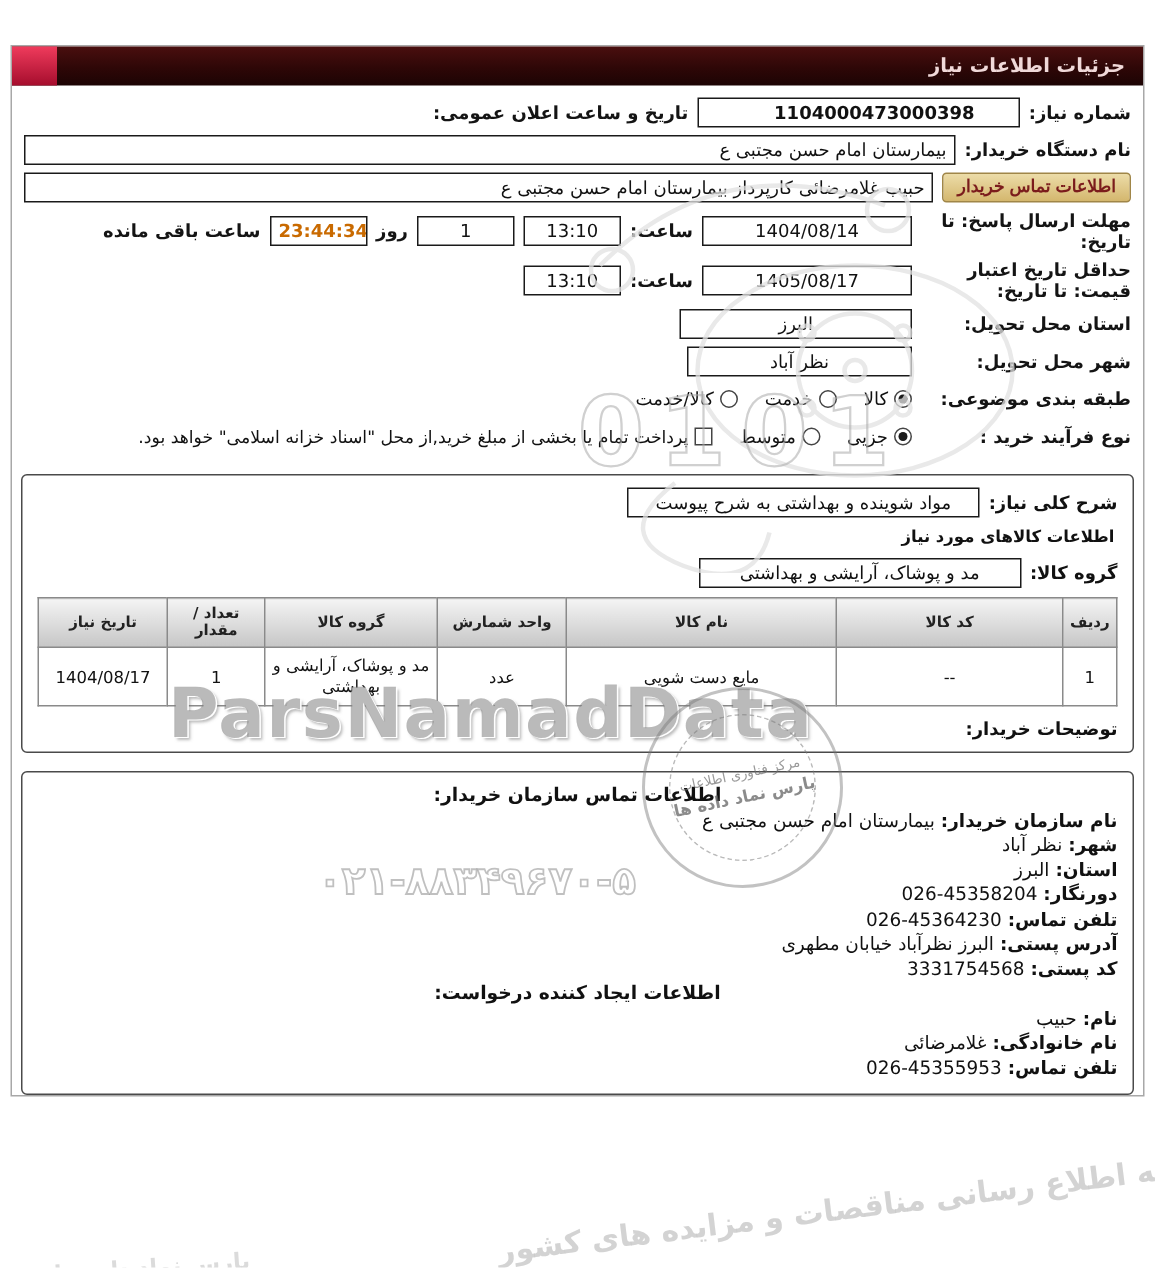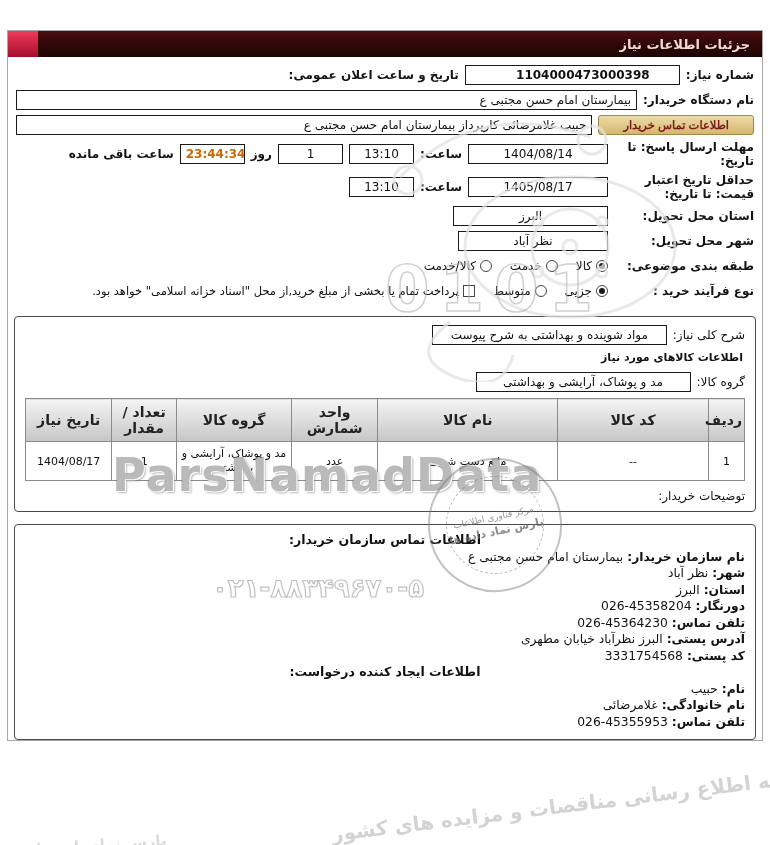--- a/index.html
+++ b/index.html
@@ -25,36 +25,36 @@
   .frow { display:flex; align-items:center; gap:6px; margin-bottom:5px; min-height:20px; }
   .lbl { font-weight:bold; color:#141414; white-space:nowrap; }
   .lbl-w { font-weight:bold; color:#141414; width:140px; line-height:14px; }
   .ibox { height:20px; line-height:18px; border:1px solid #1a1a1a; background:#fff; padding:0 5px; font-size:12px; overflow:hidden; white-space:nowrap; }
   .grow { flex:1 1 auto; }
   .w215 { width:215px; } .w150 { width:150px; } .w140 { width:140px; }
   .w65 { width:65px; } .w155 { width:155px; } .w235 { width:235px; } .w425 { width:425px; }
   .center { text-align:center; }
   .bold { font-weight:bold;padding-left:26px; }
   .timer { color:#c96a00; font-weight:bold; }
-  .contact-btn { height:20px; line-height:18px; padding:0 24px; background:linear-gradient(180deg,#ecdca8,#d4b76e); border:1px solid #a08648; border-radius:3px; color:#7b1c1c; font-weight:bold; font-size:11.5px; cursor:pointer; white-space:nowrap; }
+  .contact-btn { height:20px; line-height:18px; padding:0 9px; background:linear-gradient(180deg,#ecdca8,#d4b76e); border:1px solid #a08648; border-radius:3px; color:#7b1c1c; font-weight:bold; font-size:11.5px; cursor:pointer; white-space:nowrap; }
   .opt { display:flex; align-items:center; gap:4px; margin-left:12px; }
   .radio { width:12px; height:12px; border:1px solid #444; border-radius:50%; background:#fff; position:relative; flex:0 0 auto; }
   .radio.checked::after { content:""; position:absolute; inset:2px; border-radius:50%; background:#1a1a1a; }
   .checkbox { width:12px; height:12px; border:1px solid #444; background:#fff; flex:0 0 auto; }
   .optlabel { font-size:12px; }
   .longopt { font-size:11.5px; }
 
   
   .panel { margin:6px 6px 0 6px; border:1px solid #4a4a4a; border-radius:4px; padding:8px 10px; background:transparent; }
   .prow { display:flex; align-items:center; gap:6px; margin-bottom:6px; }
-  .lbl-b { font-weight:normal; white-space:nowrap;text-align:right; }
+  .lbl-b { font-weight:bold; white-space:nowrap;text-align:right; }
   .ptitle { font-weight:bold; font-size:11px; margin:3px 2px 8px 0; }
 
   .gtable { width:100%; border-collapse:collapse; table-layout:fixed; margin:2px 0 8px 0; }
-  .gtable th { background:linear-gradient(180deg,#f4f4f4,#c6c6c6); border:1px solid #8a8a8a; font-size:14px; font-weight:bold; padding:5px 2px; color:#222; }
+  .gtable th { background:linear-gradient(180deg,#f4f4f4,#c6c6c6); border:1px solid #8a8a8a; font-size:10px; font-weight:bold; padding:5px 2px; color:#222; }
   .gtable td { border:1px solid #8a8a8a; font-size:11px; text-align:center; padding:5px 2px; background:#fff; vertical-align:middle; }
   .wrapcell { white-space:normal; line-height:14px; }
 
   
   .cpanel { margin-top:12px; padding:7px 10px 9px; }
   .cline { font-size:12.3px; line-height:16.5px; }
   .cl { font-weight:bold; }
   .cv { font-weight:normal; margin-right:4px; }
   .ctitle { font-weight:bold; font-size:12.5px;text-align:center; }
 

